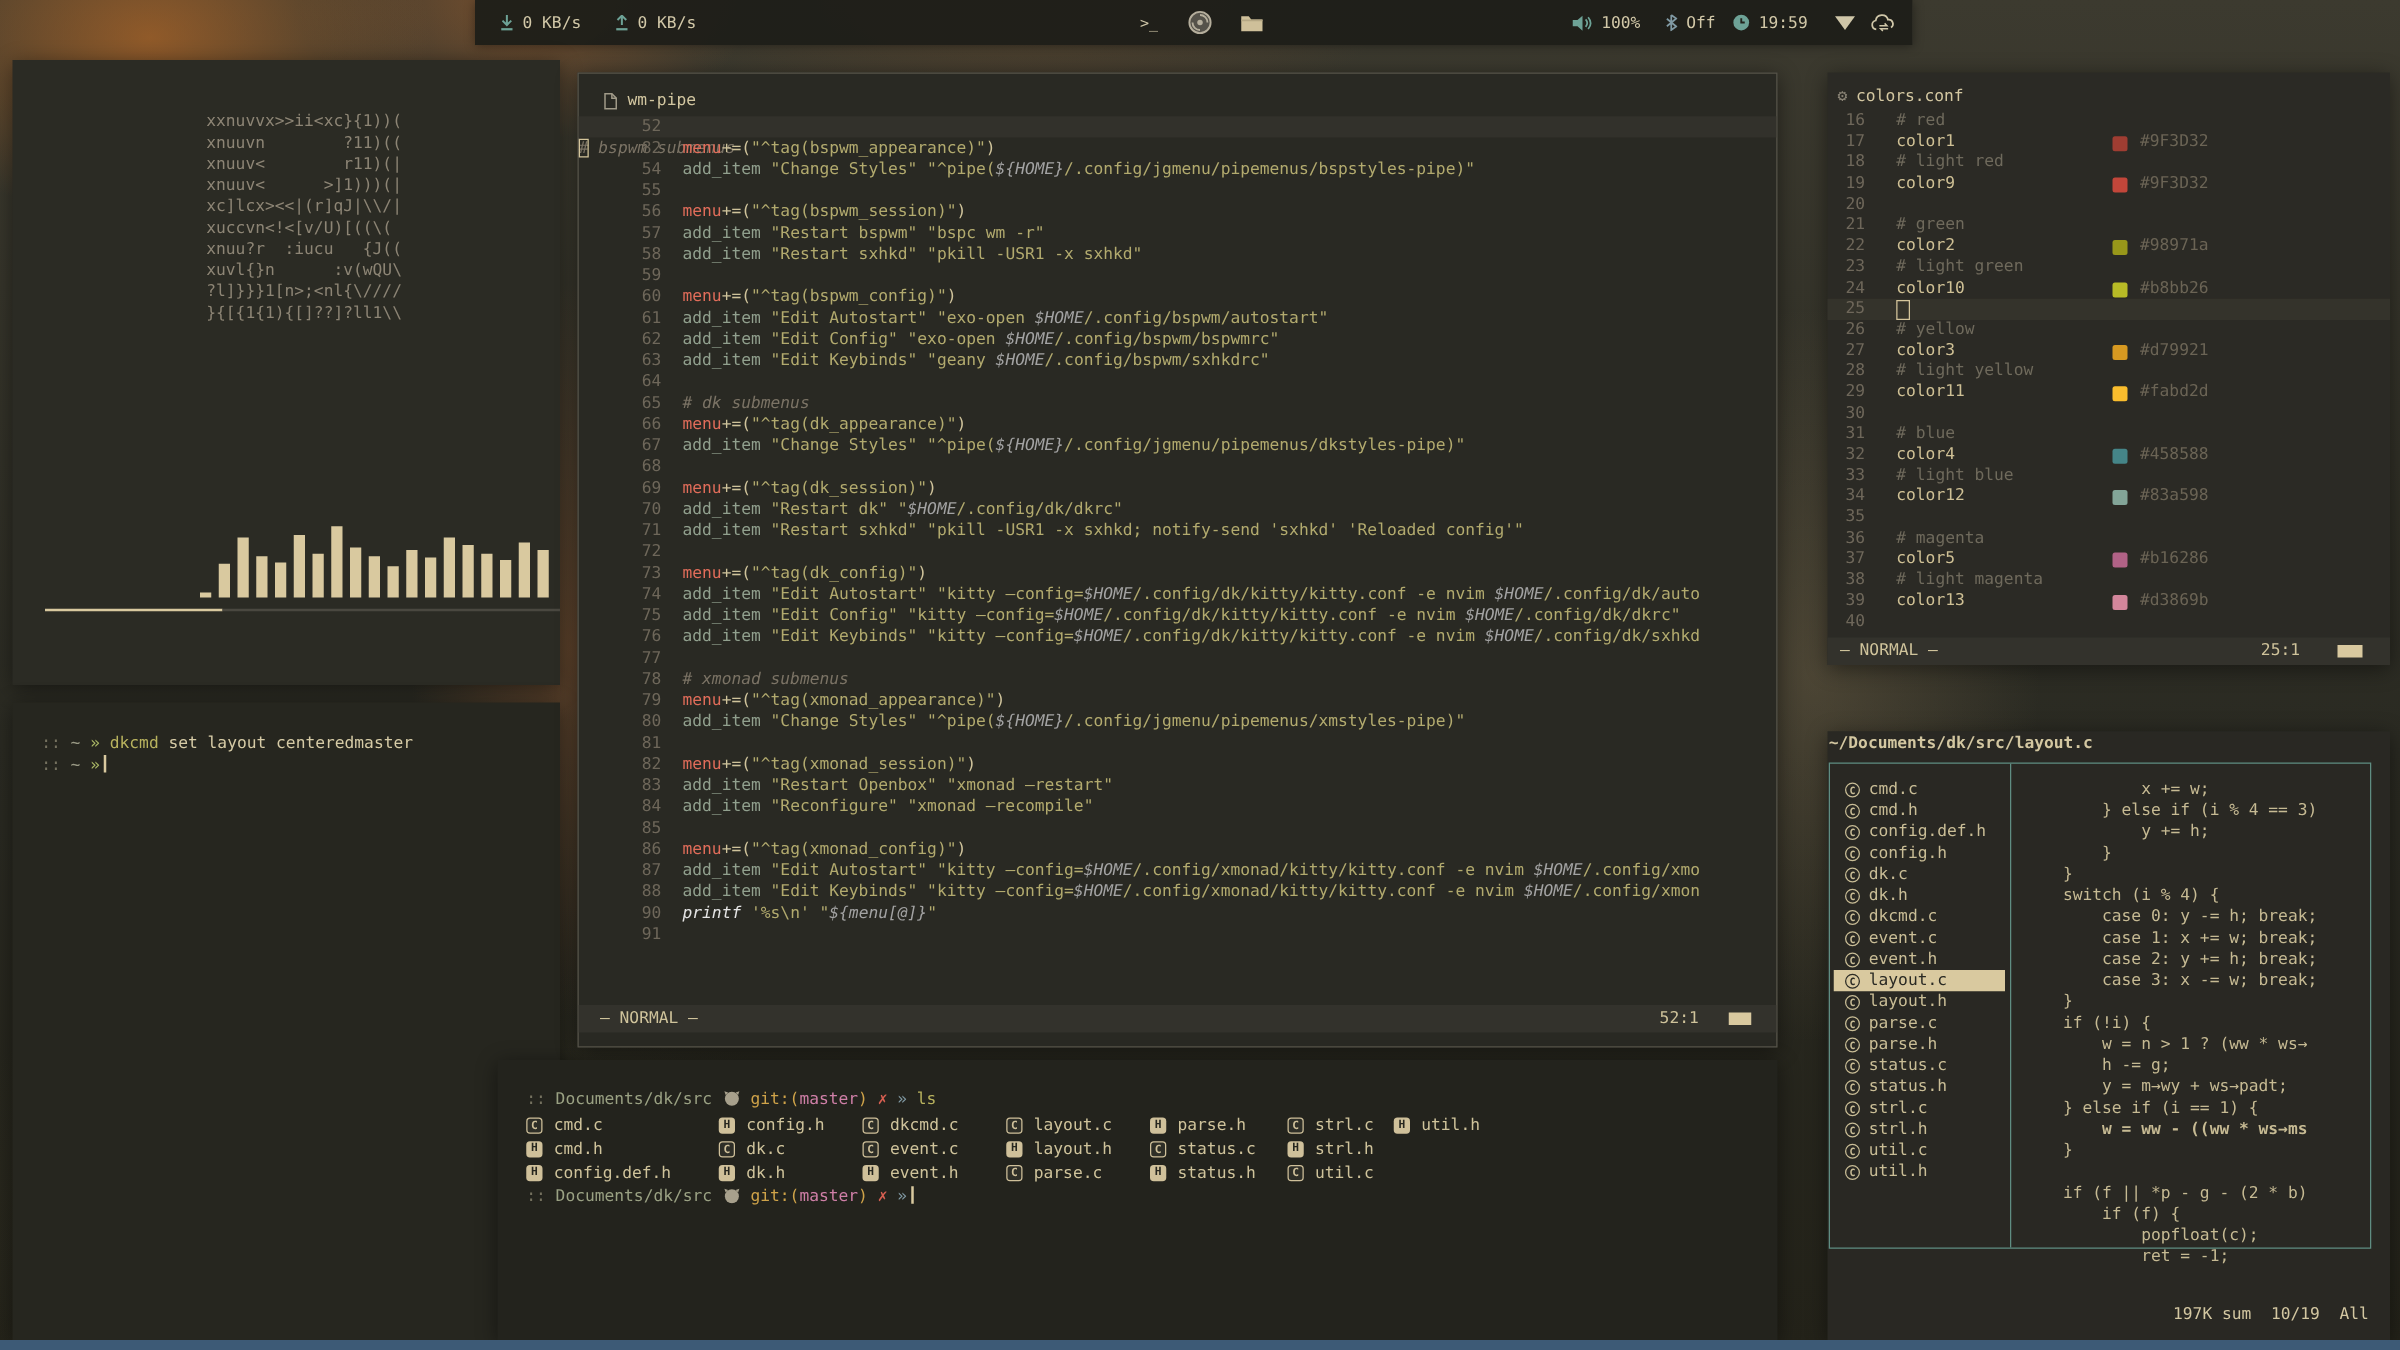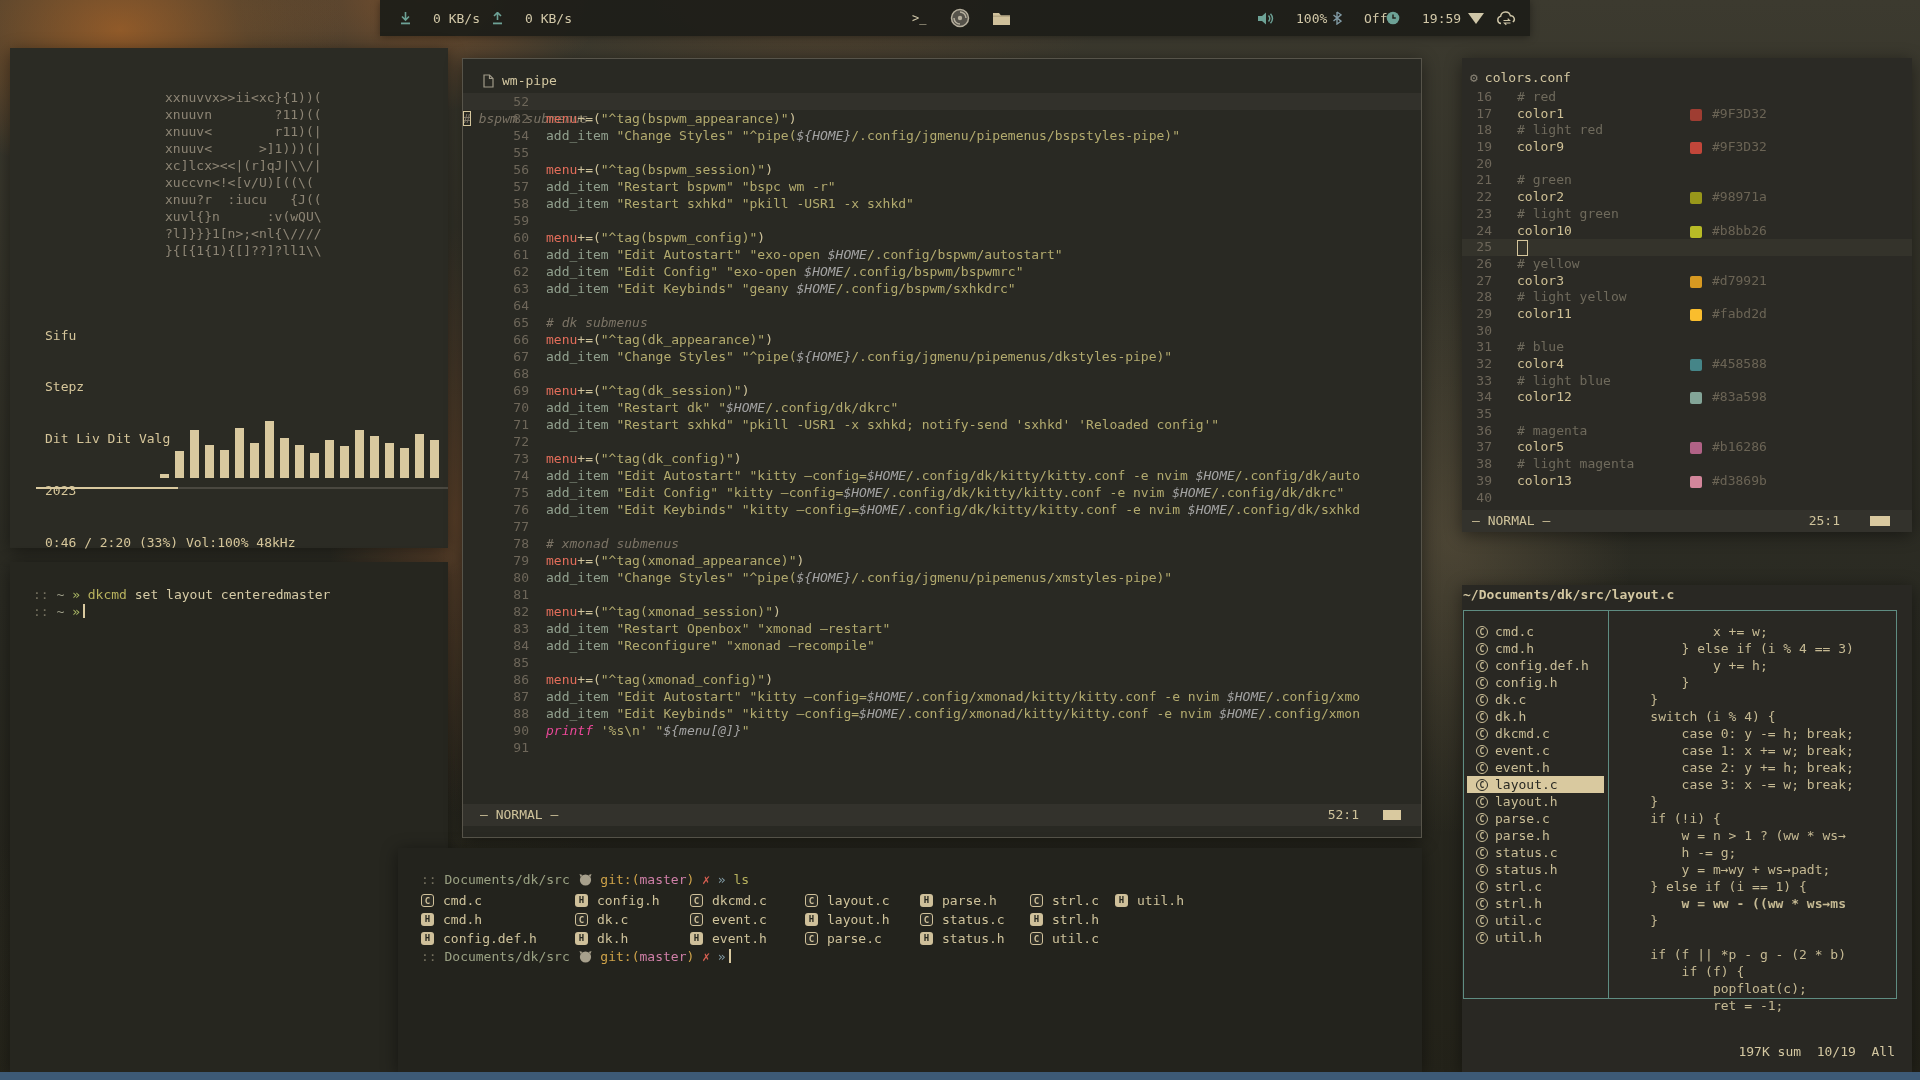--- a/index.html
+++ b/index.html
@@ -13,26 +13,26 @@
       radial-gradient(ellipse 180px 420px at 455px 520px, rgba(150,92,52,.45), transparent 70%),
       radial-gradient(ellipse 260px 420px at 1450px 540px, rgba(150,128,92,.30), transparent 70%),
       radial-gradient(ellipse 500px 300px at 300px 980px, rgba(60,58,40,.5), transparent 75%),
       linear-gradient(#3c3a2f, #2a2a22 55%, #232219);
   }
   .win{position:absolute;box-shadow:0 3px 16px rgba(0,0,0,.45);}
   .abs{position:absolute;}
   .mono13{font-size:13px;line-height:17px;white-space:pre;}
   
   #topbar{left:380px;top:0;width:1150px;height:36px;background:rgba(30,30,25,.96);box-shadow:0 1px 8px rgba(0,0,0,.4);}
-  #topbar .mod{position:absolute;top:0;height:36px;display:flex;align-items:center;gap:22px;color:#d2c8a8;font-size:13px;}
+  #topbar .mod{position:absolute;top:0;height:36px;display:flex;align-items:center;gap:7px;color:#d2c8a8;font-size:13px;}
   .ticon{display:inline-block;}
   .seg{white-space:pre;}
   .seg.p{color:#cfc39b}.seg.k{color:#e26d5a}.seg.s{color:#b2aa6e}.seg.f{color:#91a08e}
   .seg.c{color:#7b7365;font-style:italic}.seg.v{color:#a3a3a3;font-style:italic}
-  .seg.b{color:#ec4899;font-style:italic}
+  .seg.b{color:#e5e5e5;font-style:italic}
   .seg.cur{outline:1px solid #d5c69c;outline-offset:-1px;}
   .seg.g{color:#75715f}.seg.t{color:#9a9a85}.seg.y{color:#a9b665}.seg.cmd{color:#b8b25e}
   .seg.w{color:#d6cba6}.seg.path{color:#9aa183}.seg.gold{color:#cfa349}.seg.pink{color:#cf7fa7}
   .seg.red{color:#d75f51}.seg.blue{color:#8099a3}
   .beam{display:inline-block;width:2px;height:14px;background:#d9c99f;vertical-align:-2px;margin-left:3px;}
   
   #player{left:10px;top:48px;width:438px;height:500px;background:#2b2b24;}
   #ascii-art{left:155px;top:41px;color:#8d8575;}
   #track-info{left:35px;top:244px;color:#d6c69a;font-size:13px;line-height:17.25px;white-space:pre;}
   .vbar{position:absolute;width:9px;background:#d9c99f;}
@@ -148,27 +148,20 @@
   <div class="mod" style="left:1116px">
     <svg width="22" height="16" viewBox="0 0 22 16">
         <path d="M5 13.5 a3.6 3.6 0 0 1 -0.4 -7.1 a5 5 0 0 1 9.8 -0.6 a3.4 3.4 0 0 1 2.4 6.2" stroke="#cfc6a8" stroke-width="1.4" fill="none"></path>
         <path d="M7.5 10.5 h6 l-1.8 -1.8 M14.5 13 h-6 l1.8 1.8" stroke="#cfc6a8" stroke-width="1.2" fill="none"></path>
       </svg>
   </div>
 </div>
 
 <div class="win" id="player">
   <div class="abs mono13" id="ascii-art"><div>xxnuvvx&gt;&gt;ii&lt;xc}{1))(</div><div>xnuuvn        ?11)((</div><div>xnuuv&lt;        r11)(|</div><div>xnuuv&lt;      &gt;]1)))(|</div><div>xc]lcx&gt;&lt;&lt;|(r]qJ|\\/|</div><div>xuccvn&lt;!&lt;[v/U)[((\(</div><div>xnuu?r  :iucu   {J((</div><div>xuvl{}n      :v(wQU\</div><div>?l]}}}1[n&gt;;&lt;nl{\////</div><div>}{[{1{1){[]??]?ll1\\</div></div>
-  <div class="abs" id="track-info">
-    <div>Sifu</div>
-    <div>Stepz</div>
-    <div>Dit Liv Dit Valg</div>
-    <div>2023</div>
-    <div>0:46 / 2:20 (33%) Vol:100% 48kHz</div>
-  </div>
   <div class="abs" id="visualizer" style="left:0;top:0;width:438px;height:500px;">
       <div class="vbar" style="left: 150px; height: 4px; top: 426px;"></div>
       <div class="vbar" style="left: 165px; height: 27px; top: 403px;"></div>
       <div class="vbar" style="left: 180px; height: 48px; top: 382px;"></div>
       <div class="vbar" style="left: 195px; height: 33px; top: 397px;"></div>
       <div class="vbar" style="left: 210px; height: 28px; top: 402px;"></div>
       <div class="vbar" style="left: 225px; height: 50px; top: 380px;"></div>
       <div class="vbar" style="left: 240px; height: 35px; top: 395px;"></div>
       <div class="vbar" style="left: 255px; height: 57px; top: 373px;"></div>
       <div class="vbar" style="left: 270px; height: 40px; top: 390px;"></div>

